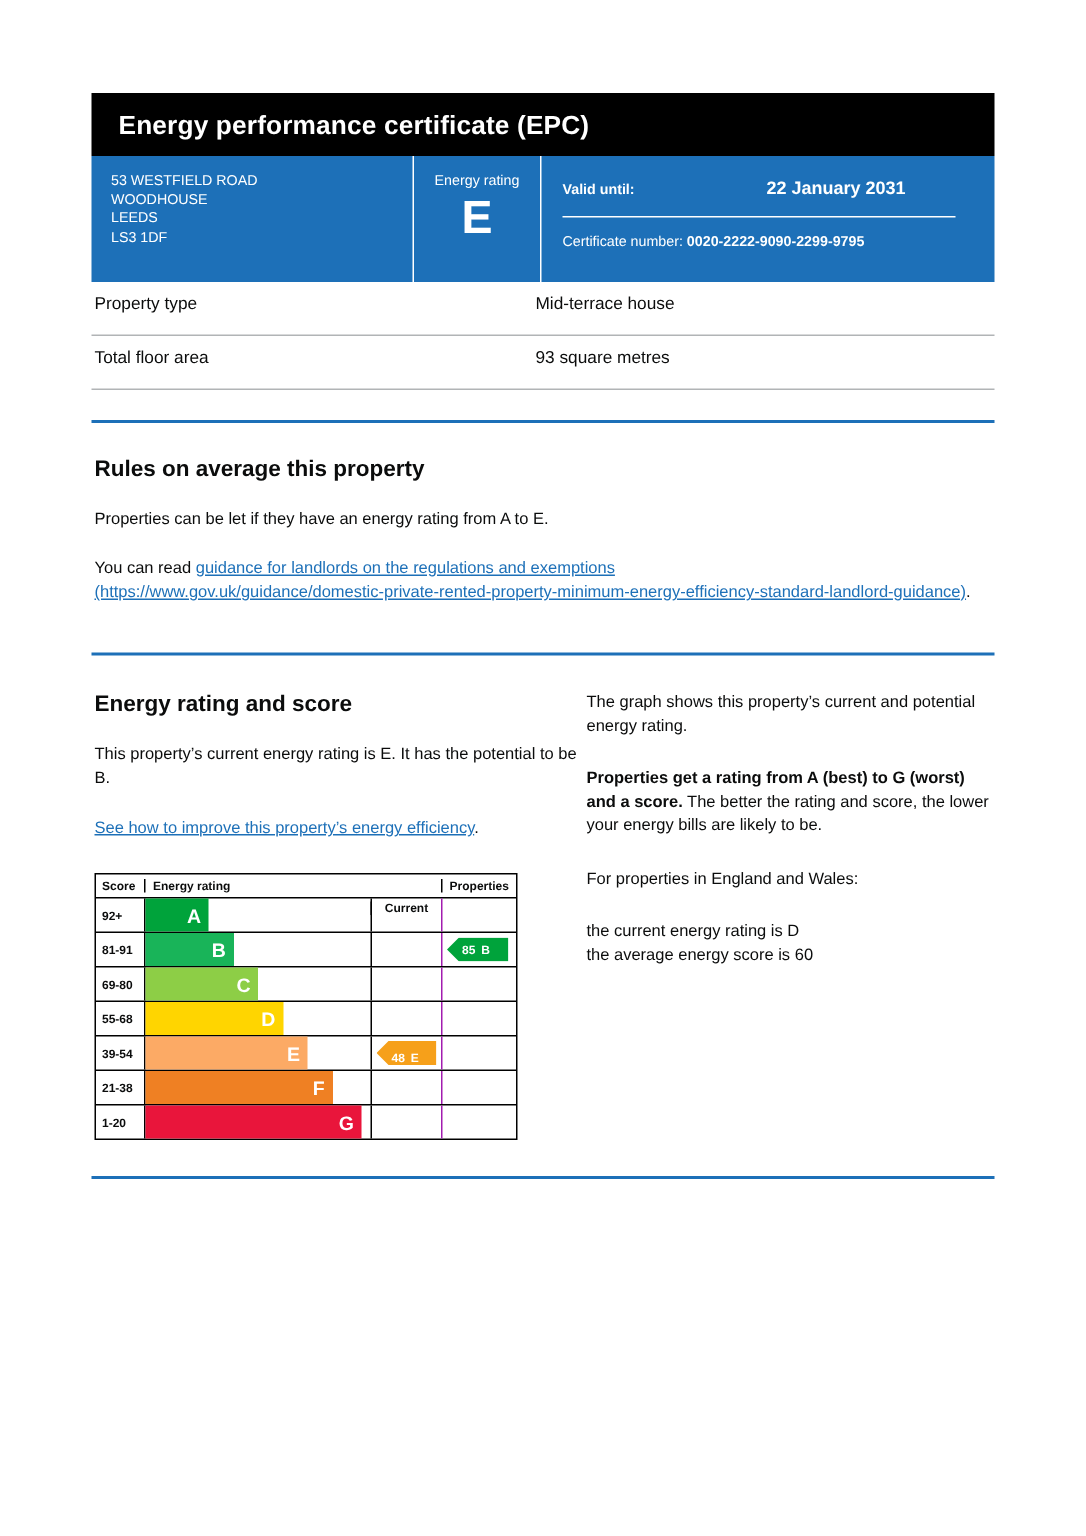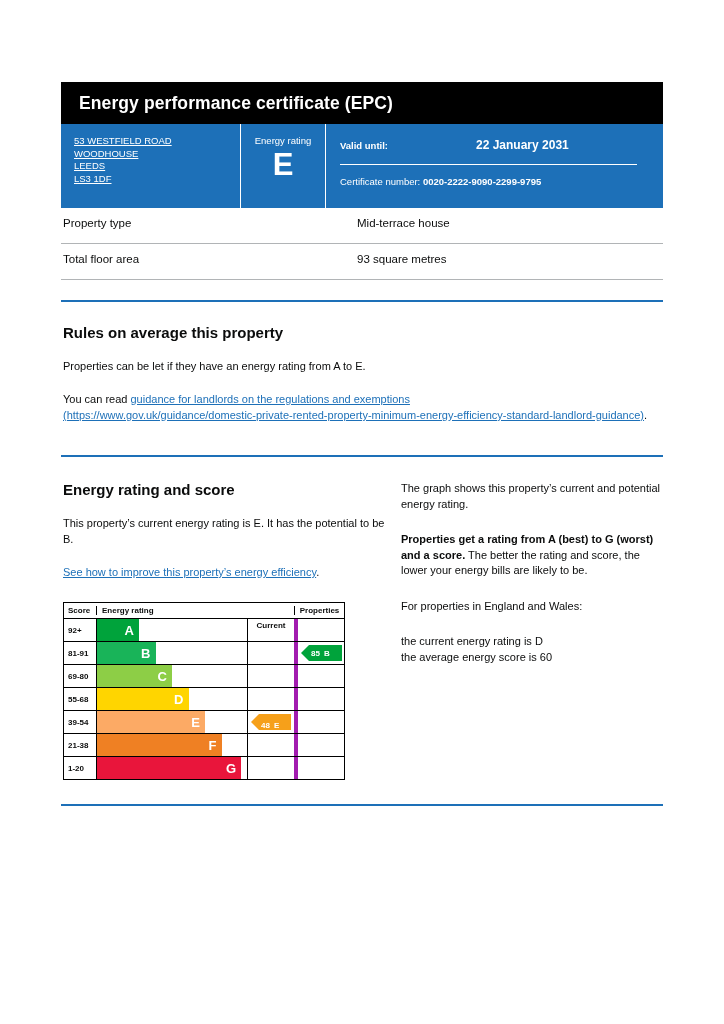--- a/index.html
+++ b/index.html
@@ -10,21 +10,21 @@
   body {
     width: 724px;
     height: 1024px;
     font-family: "Liberation Sans", sans-serif;
     color: #0b0c0c;
     position: relative;
   }
   .page {
     position: absolute;
     left: 61px;
-    top: 82px;
+    top: 62px;
     width: 602px;
   }
 
   
   .title-bar {
     background: #000000;
     color: #ffffff;
     height: 42px;
     display: flex;
     align-items: center;
@@ -40,27 +40,26 @@
 
   
   .blue-band {
     background: #1d70b8;
     color: #ffffff;
     display: flex;
     height: 84px;
     box-sizing: border-box;
   }
   .addr {
-    width: 180px;
+    width: 215px;
     box-sizing: border-box;
     padding: 11px 0 0 13px;
     font-size: 9.5px;
     line-height: 12.5px;
     border-right: 1px solid #ffffff;
-    text-decoration: underline;
   }
   .rating-box {
     width: 85px;
     box-sizing: border-box;
     border-right: 1px solid #ffffff;
     text-align: center;
     padding-top: 11px;
   }
   .rating-box .lbl {
     font-size: 9.5px;
@@ -125,21 +124,20 @@
   a.link {
     color: #1d70b8;
     text-decoration: underline;
     word-break: break-all;
   }
 
   
   .cols {
     display: flex;
     margin-top: 2px;
-    gap: 10px;
   }
   .col-left { width: 330px; }
   .col-right { flex: 1; padding-left: 0px; }
   .col-right p { font-size: 11px; line-height: 15.5px; margin: 20px 0 0 0; }
   .col-right p.first { margin-top: 22px; }
   .col-right .strong { font-weight: bold; }
 
   
   .graph {
     margin: 22px 0 0 2px;
@@ -194,21 +192,21 @@
   }
   .b-cur {
     width: 47px;
     box-sizing: border-box;
     border-left: 1px solid #000;
     position: relative;
   }
   .b-pot {
     width: 50px;
     box-sizing: border-box;
-    border-left: 4px solid #a21caf;
+    border-left: 1px solid #a21caf;
     position: relative;
     padding-left: 32px;
   }
   .arrow {
     position: absolute;
     top: 3px;
     height: 16px;
     display: flex;
     align-items: center;
     color: #ffffff;

